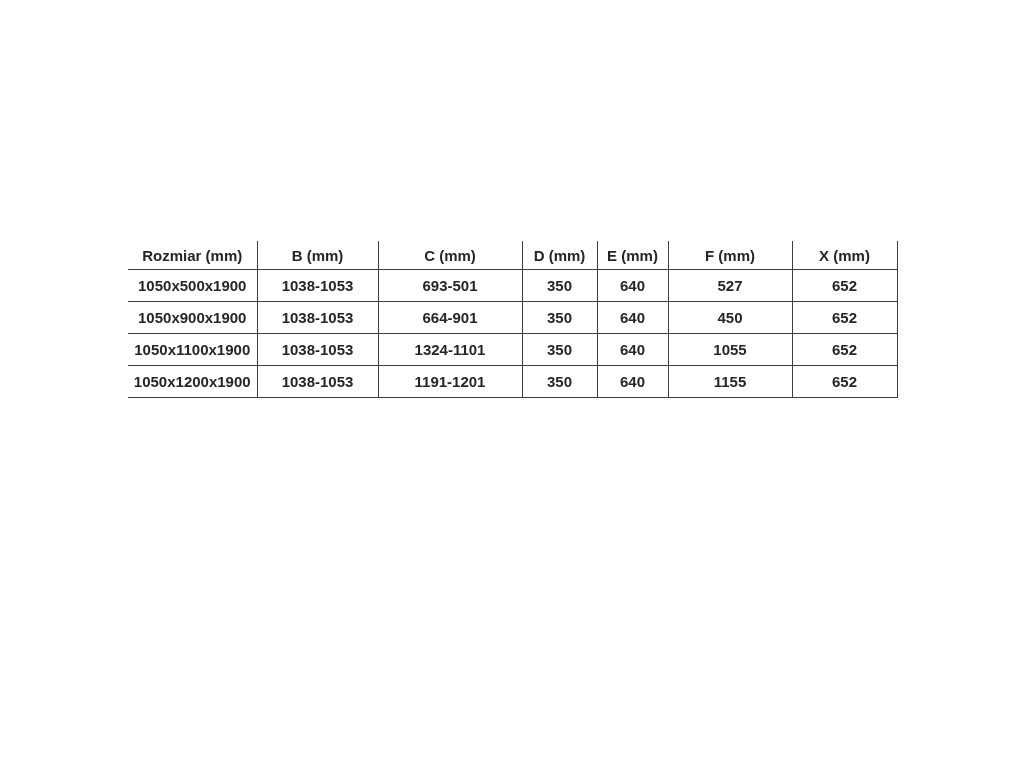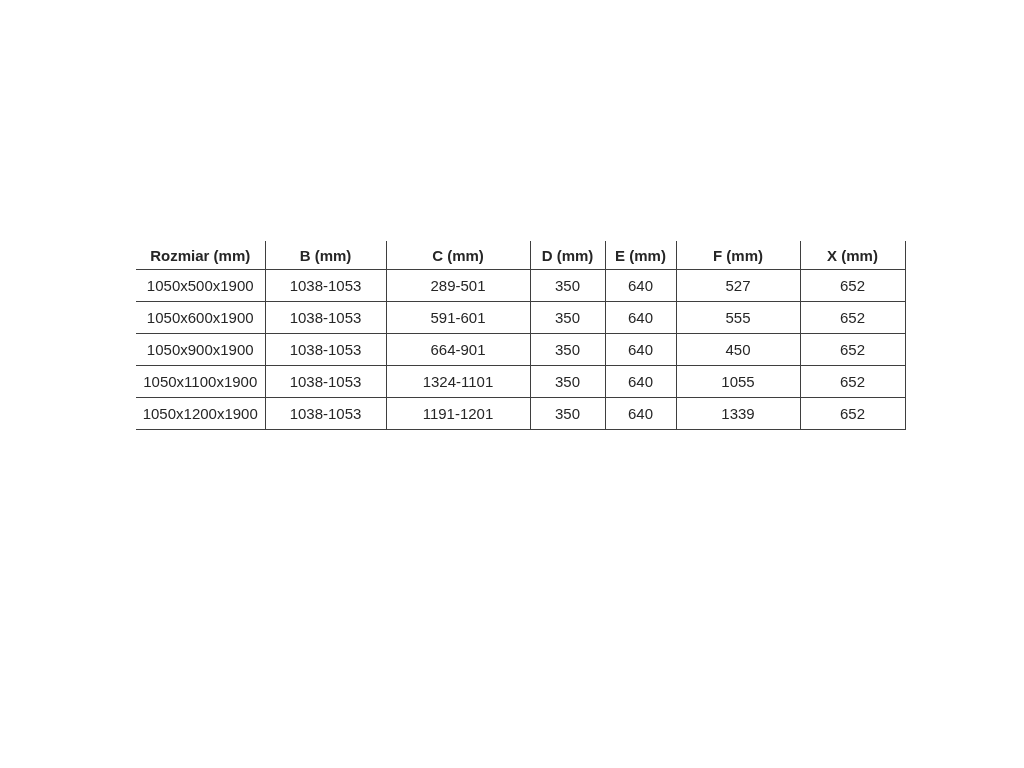--- a/index.html
+++ b/index.html
@@ -9,21 +9,21 @@
   }
   body {
     width: 1024px;
     height: 768px;
     position: relative;
     font-family: "Liberation Sans", sans-serif;
     overflow: hidden;
   }
   .spec-table {
     position: absolute;
-    left: 136px;
+    left: 128px;
     top: 241px;
     width: 769px;
     border-collapse: collapse;
     table-layout: fixed;
     color: var(--text-color, #262626);
   }
   .spec-table th,
   .spec-table td {
     border-right: 1px solid var(--border-color, #3f3f3f);
     border-bottom: 1px solid var(--border-color, #3f3f3f);
@@ -35,21 +35,21 @@
     font-size: 15px;
     white-space: nowrap;
     overflow: hidden;
   }
   .spec-table thead th {
     height: 28px;
     font-weight: bold;
   }
   .spec-table tbody td {
     height: 31px;
-    font-weight: normal;
+    font-weight: bold;
   }
 </style>
 </head>
 <body style="background: rgb(255, 255, 255);">
 
 <div class="page">
   <table class="spec-table">
     <colgroup>
       <col style="width:129px">
       <col style="width:121px">
@@ -67,33 +67,24 @@
         <th>D (mm)</th>
         <th>E (mm)</th>
         <th>F (mm)</th>
         <th>X (mm)</th>
       </tr>
     </thead>
     <tbody>
         <tr>
           <td>1050x500x1900</td>
           <td>1038-1053</td>
-          <td>289-501</td>
+          <td>693-501</td>
           <td>350</td>
           <td>640</td>
           <td>527</td>
-          <td>652</td>
-        </tr>
-        <tr>
-          <td>1050x600x1900</td>
-          <td>1038-1053</td>
-          <td>591-601</td>
-          <td>350</td>
-          <td>640</td>
-          <td>555</td>
           <td>652</td>
         </tr>
         <tr>
           <td>1050x900x1900</td>
           <td>1038-1053</td>
           <td>664-901</td>
           <td>350</td>
           <td>640</td>
           <td>450</td>
           <td>652</td>
@@ -106,18 +97,18 @@
           <td>640</td>
           <td>1055</td>
           <td>652</td>
         </tr>
         <tr>
           <td>1050x1200x1900</td>
           <td>1038-1053</td>
           <td>1191-1201</td>
           <td>350</td>
           <td>640</td>
-          <td>1339</td>
+          <td>1155</td>
           <td>652</td>
         </tr>
       </tbody>
   </table>
 </div>
 
 </body></html>

